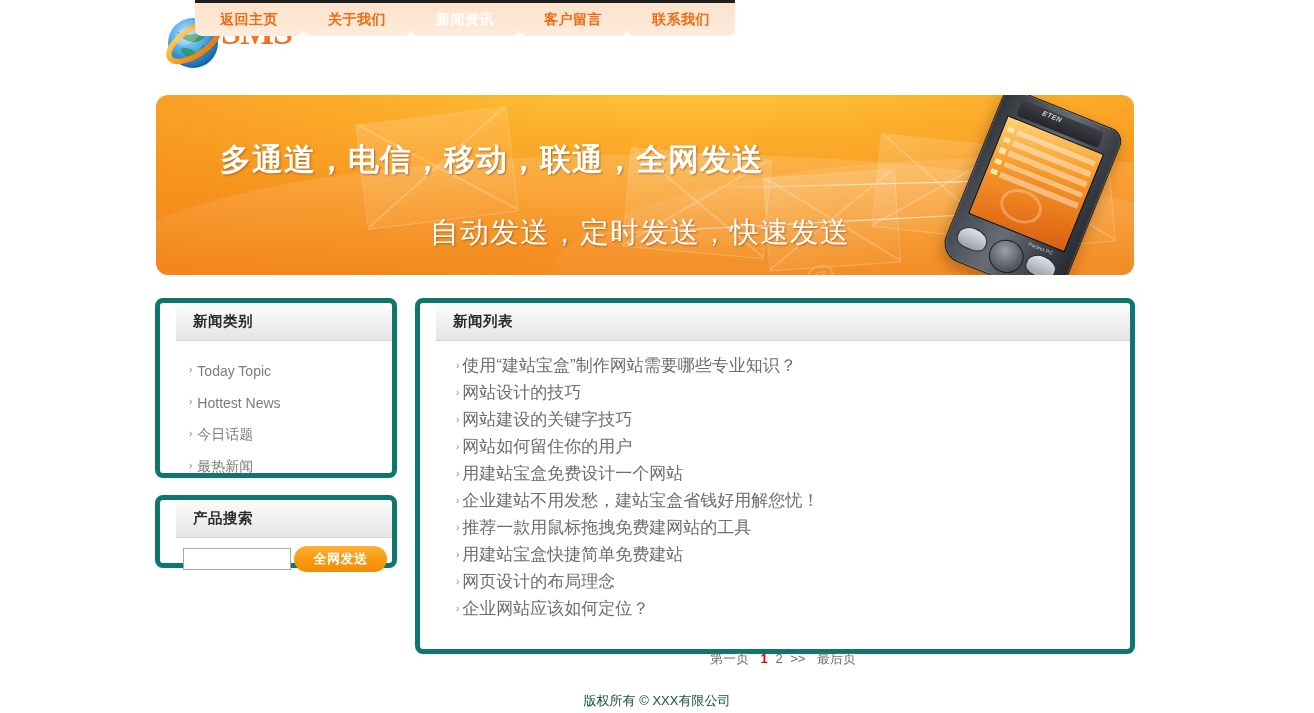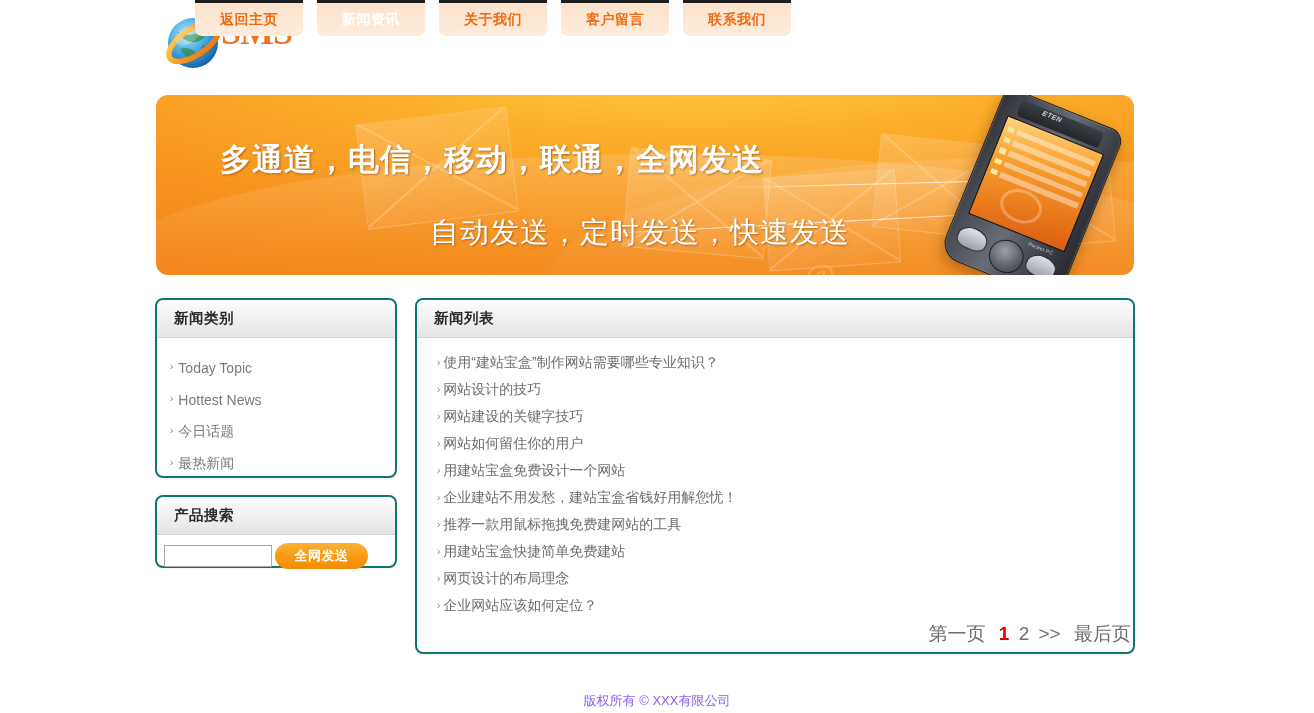--- a/index.html
+++ b/index.html
@@ -49,21 +49,20 @@
     -webkit-text-fill-color: transparent;
     line-height: 1;
   }
 
   .navbar {
     position: absolute;
     left: 195px;
     top: 0;
     height: 36px;
     display: flex;
-    gap: 14px;
     z-index: 5;
   }
   .nav-tab {
     width: 108px;
     height: 36px;
     box-sizing: border-box;
     border-radius: 0 0 7px 7px;
     background: linear-gradient(180deg, #fbe3cd 0%, #fde6d3 45%, #fdecdd 100%);
     border-top: 3px solid #1e1e1e;
     display: flex;
@@ -273,24 +272,25 @@
 
   
   .content {
     position: absolute;
     left: 0;
     top: 298px;
     width: 100%;
   }
   .card {
     background: #ffffff;
-    border: 2px solid #0f766e;
+    border: 5px solid #0f766e;
     border-radius: 8px;
     box-sizing: border-box;
     box-shadow: 0 1px 2px rgba(0,0,0,0.05);
+    padding-left: 16px;
   }
   .card-head {
     height: 38px;
     border-bottom: 1px solid #d4d4d4;
     border-radius: 7px 7px 0 0;
     background: linear-gradient(180deg, #fcfcfc 0%, #f1f1f1 50%, #e4e4e4 100%);
     display: flex;
     align-items: center;
     padding-left: 17px;
     box-sizing: border-box;
@@ -388,27 +388,27 @@
     padding-left: 20px;
     cursor: pointer;
   }
   .news-chev {
     font-size: 10px;
     color: #8a8a8a;
     margin-right: 3px;
     line-height: 1;
   }
   .news-text {
-    font-size: 14px;
+    font-size: 17px;
     color: #6d6d6d;
   }
   .pager {
-    margin-top: 2px;
-    text-align: right;
-    font-size: 19px;
+    margin-top: 28px;
+    text-align: center;
+    font-size: 13px;
     color: #6d6d6d;
   }
   .pager span, .pager a {
     margin: 0 2px;
     color: #6d6d6d;
     text-decoration: none;
     cursor: pointer;
   }
   .pager .cur {
     color: #e30000;
@@ -417,21 +417,21 @@
   .pager .gap { margin-right: 6px; }
 
   
   .footer {
     position: absolute;
     left: 0;
     top: 692px;
     width: 100%;
     text-align: center;
     font-size: 13px;
-    color: #8b5cf6;
+    color: #14532d;
   }
 </style>
 </head>
 <body>
 
 <div class="header">
 
   <div class="logo">
     <svg class="logo-globe" viewBox="0 0 62 62">
       <defs>
@@ -453,25 +453,25 @@
       <ellipse cx="31" cy="30" rx="29" ry="13" fill="none" stroke="url(#gRing)" stroke-width="5.5" transform="rotate(-34 31 30)"></ellipse>
       <ellipse cx="24" cy="24" rx="13" ry="8" fill="#ffffff" opacity="0.22" transform="rotate(-28 24 24)"></ellipse>
     </svg>
     <div class="logo-text">SMS</div>
   </div>
 
   <nav class="navbar">
     <div class="nav-tab">
       <span>返回主页</span>
     </div>
+    <div class="nav-tab">
+      <span>关于我们</span>
+    </div>
     <div class="nav-tab active">
       <span>新闻资讯</span>
-    </div>
-    <div class="nav-tab">
-      <span>关于我们</span>
     </div>
     <div class="nav-tab">
       <span>客户留言</span>
     </div>
     <div class="nav-tab">
       <span>联系我们</span>
     </div>
   </nav>
 </div>
 

